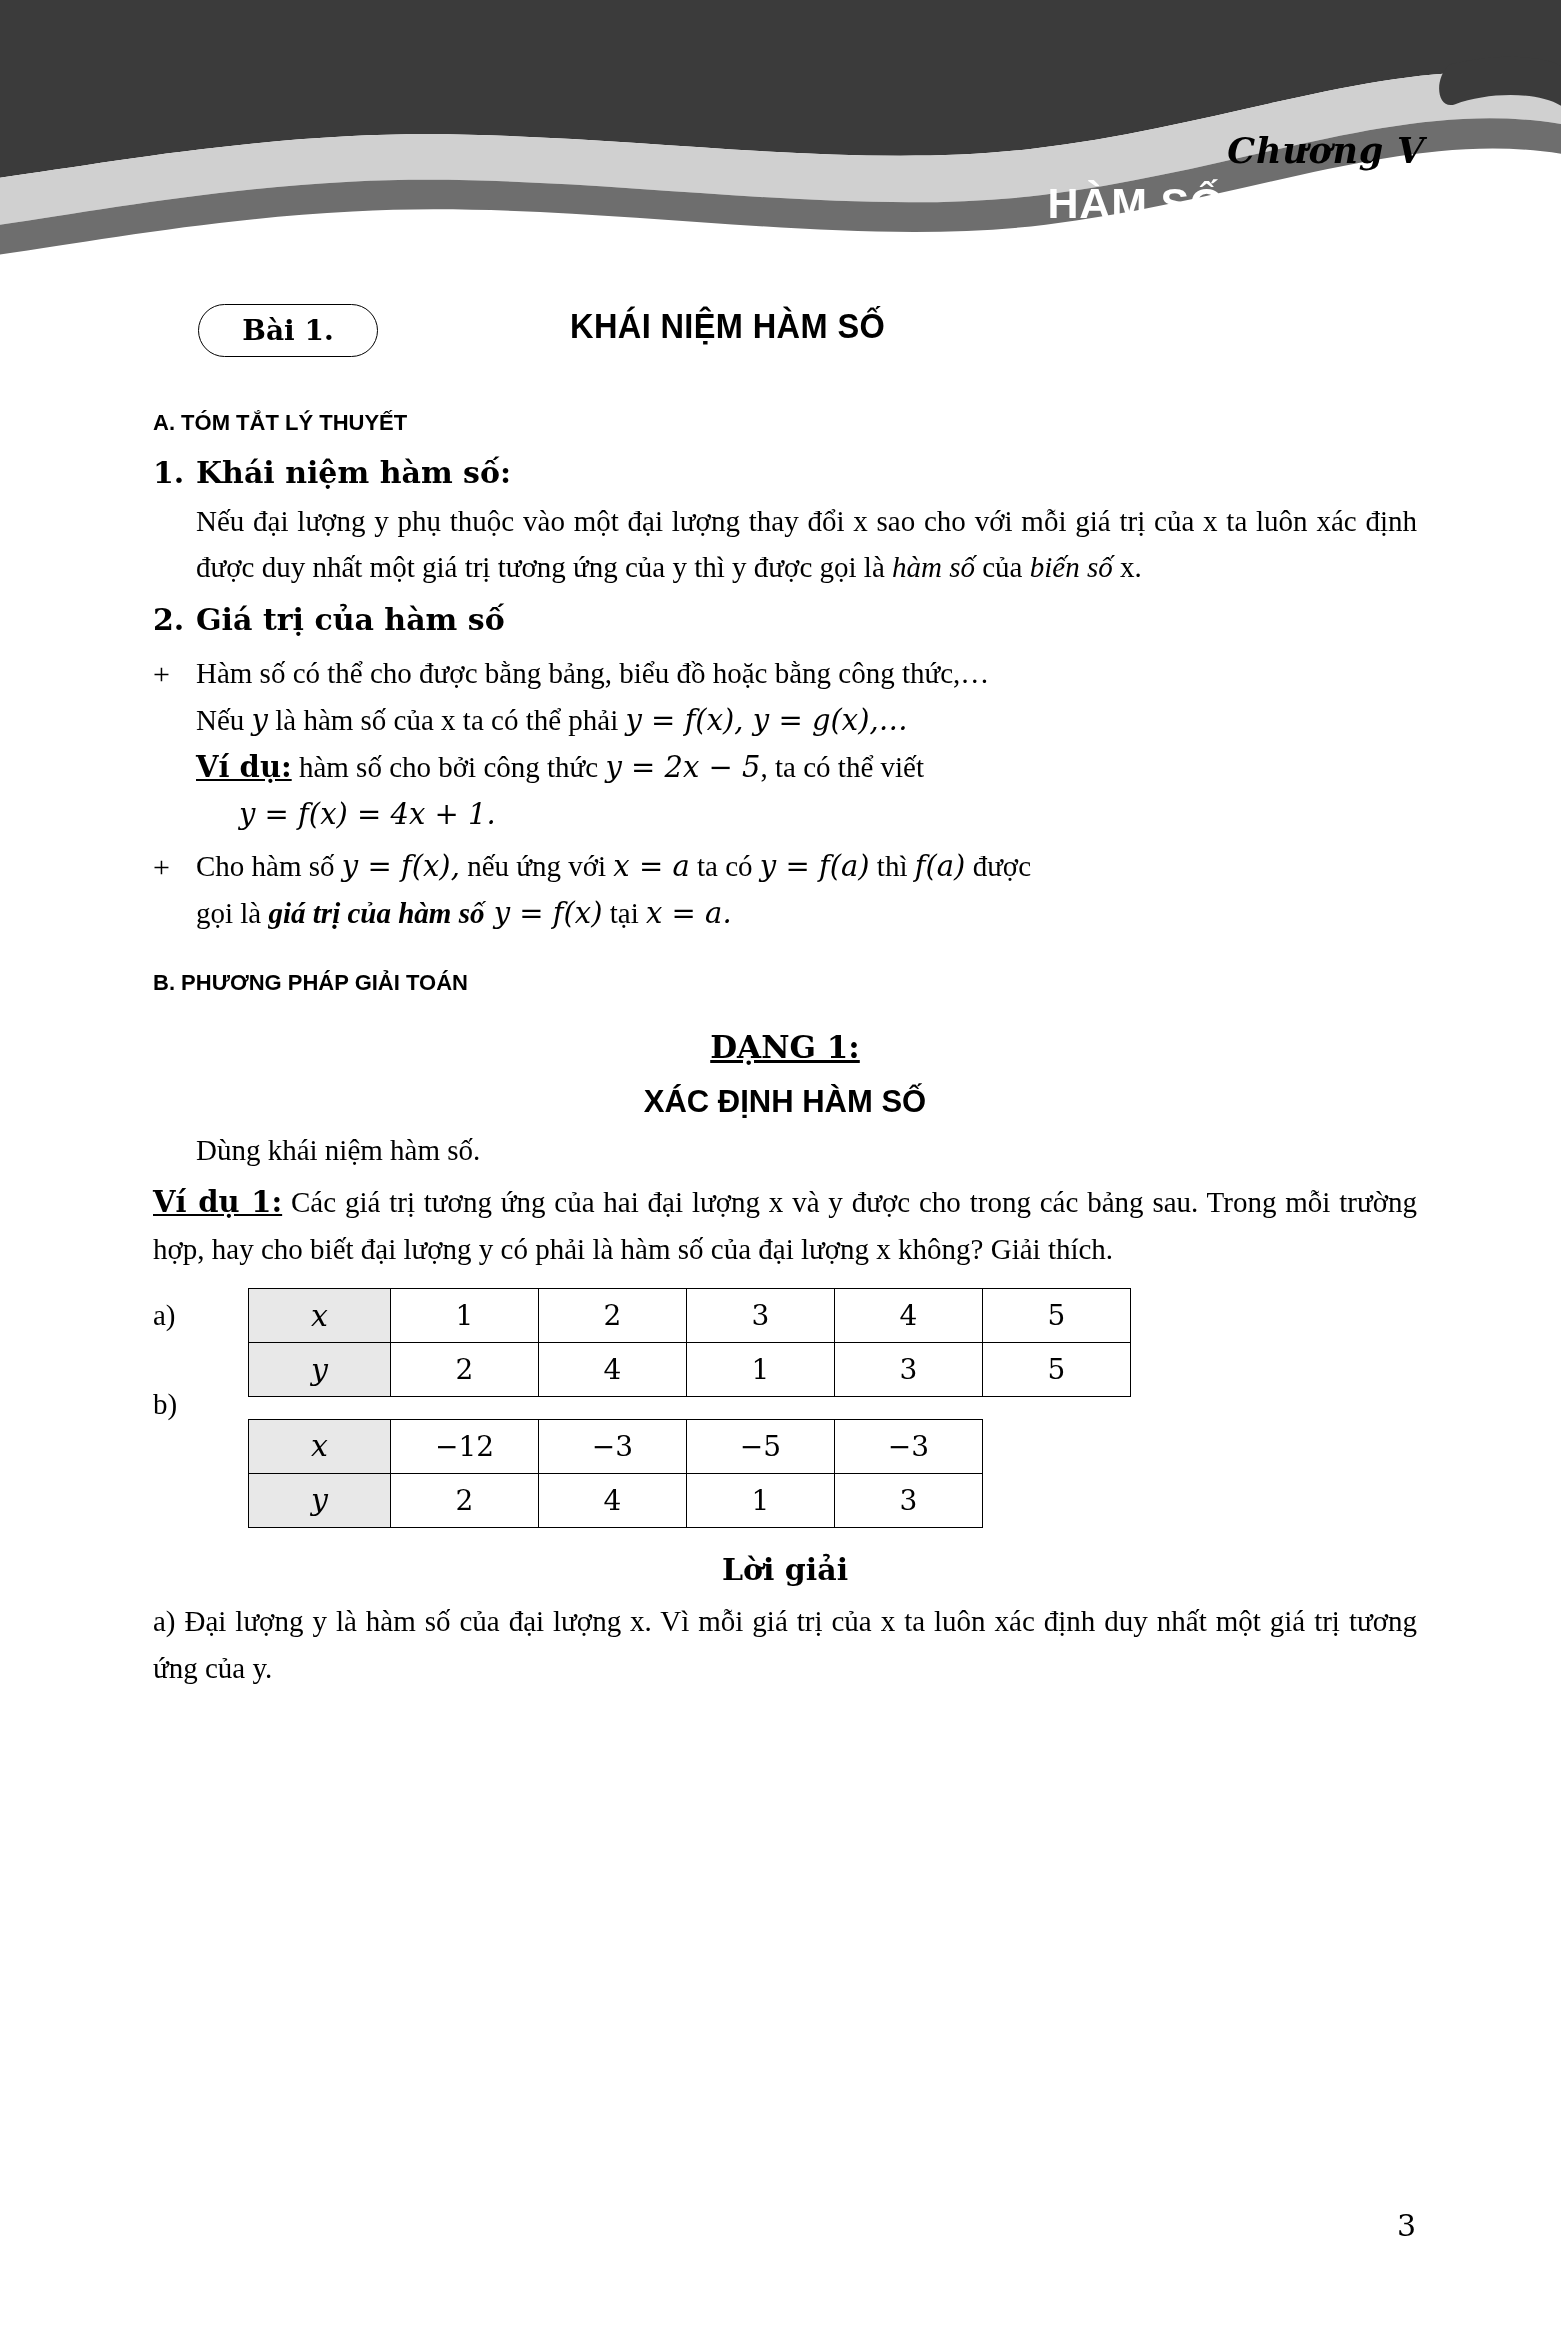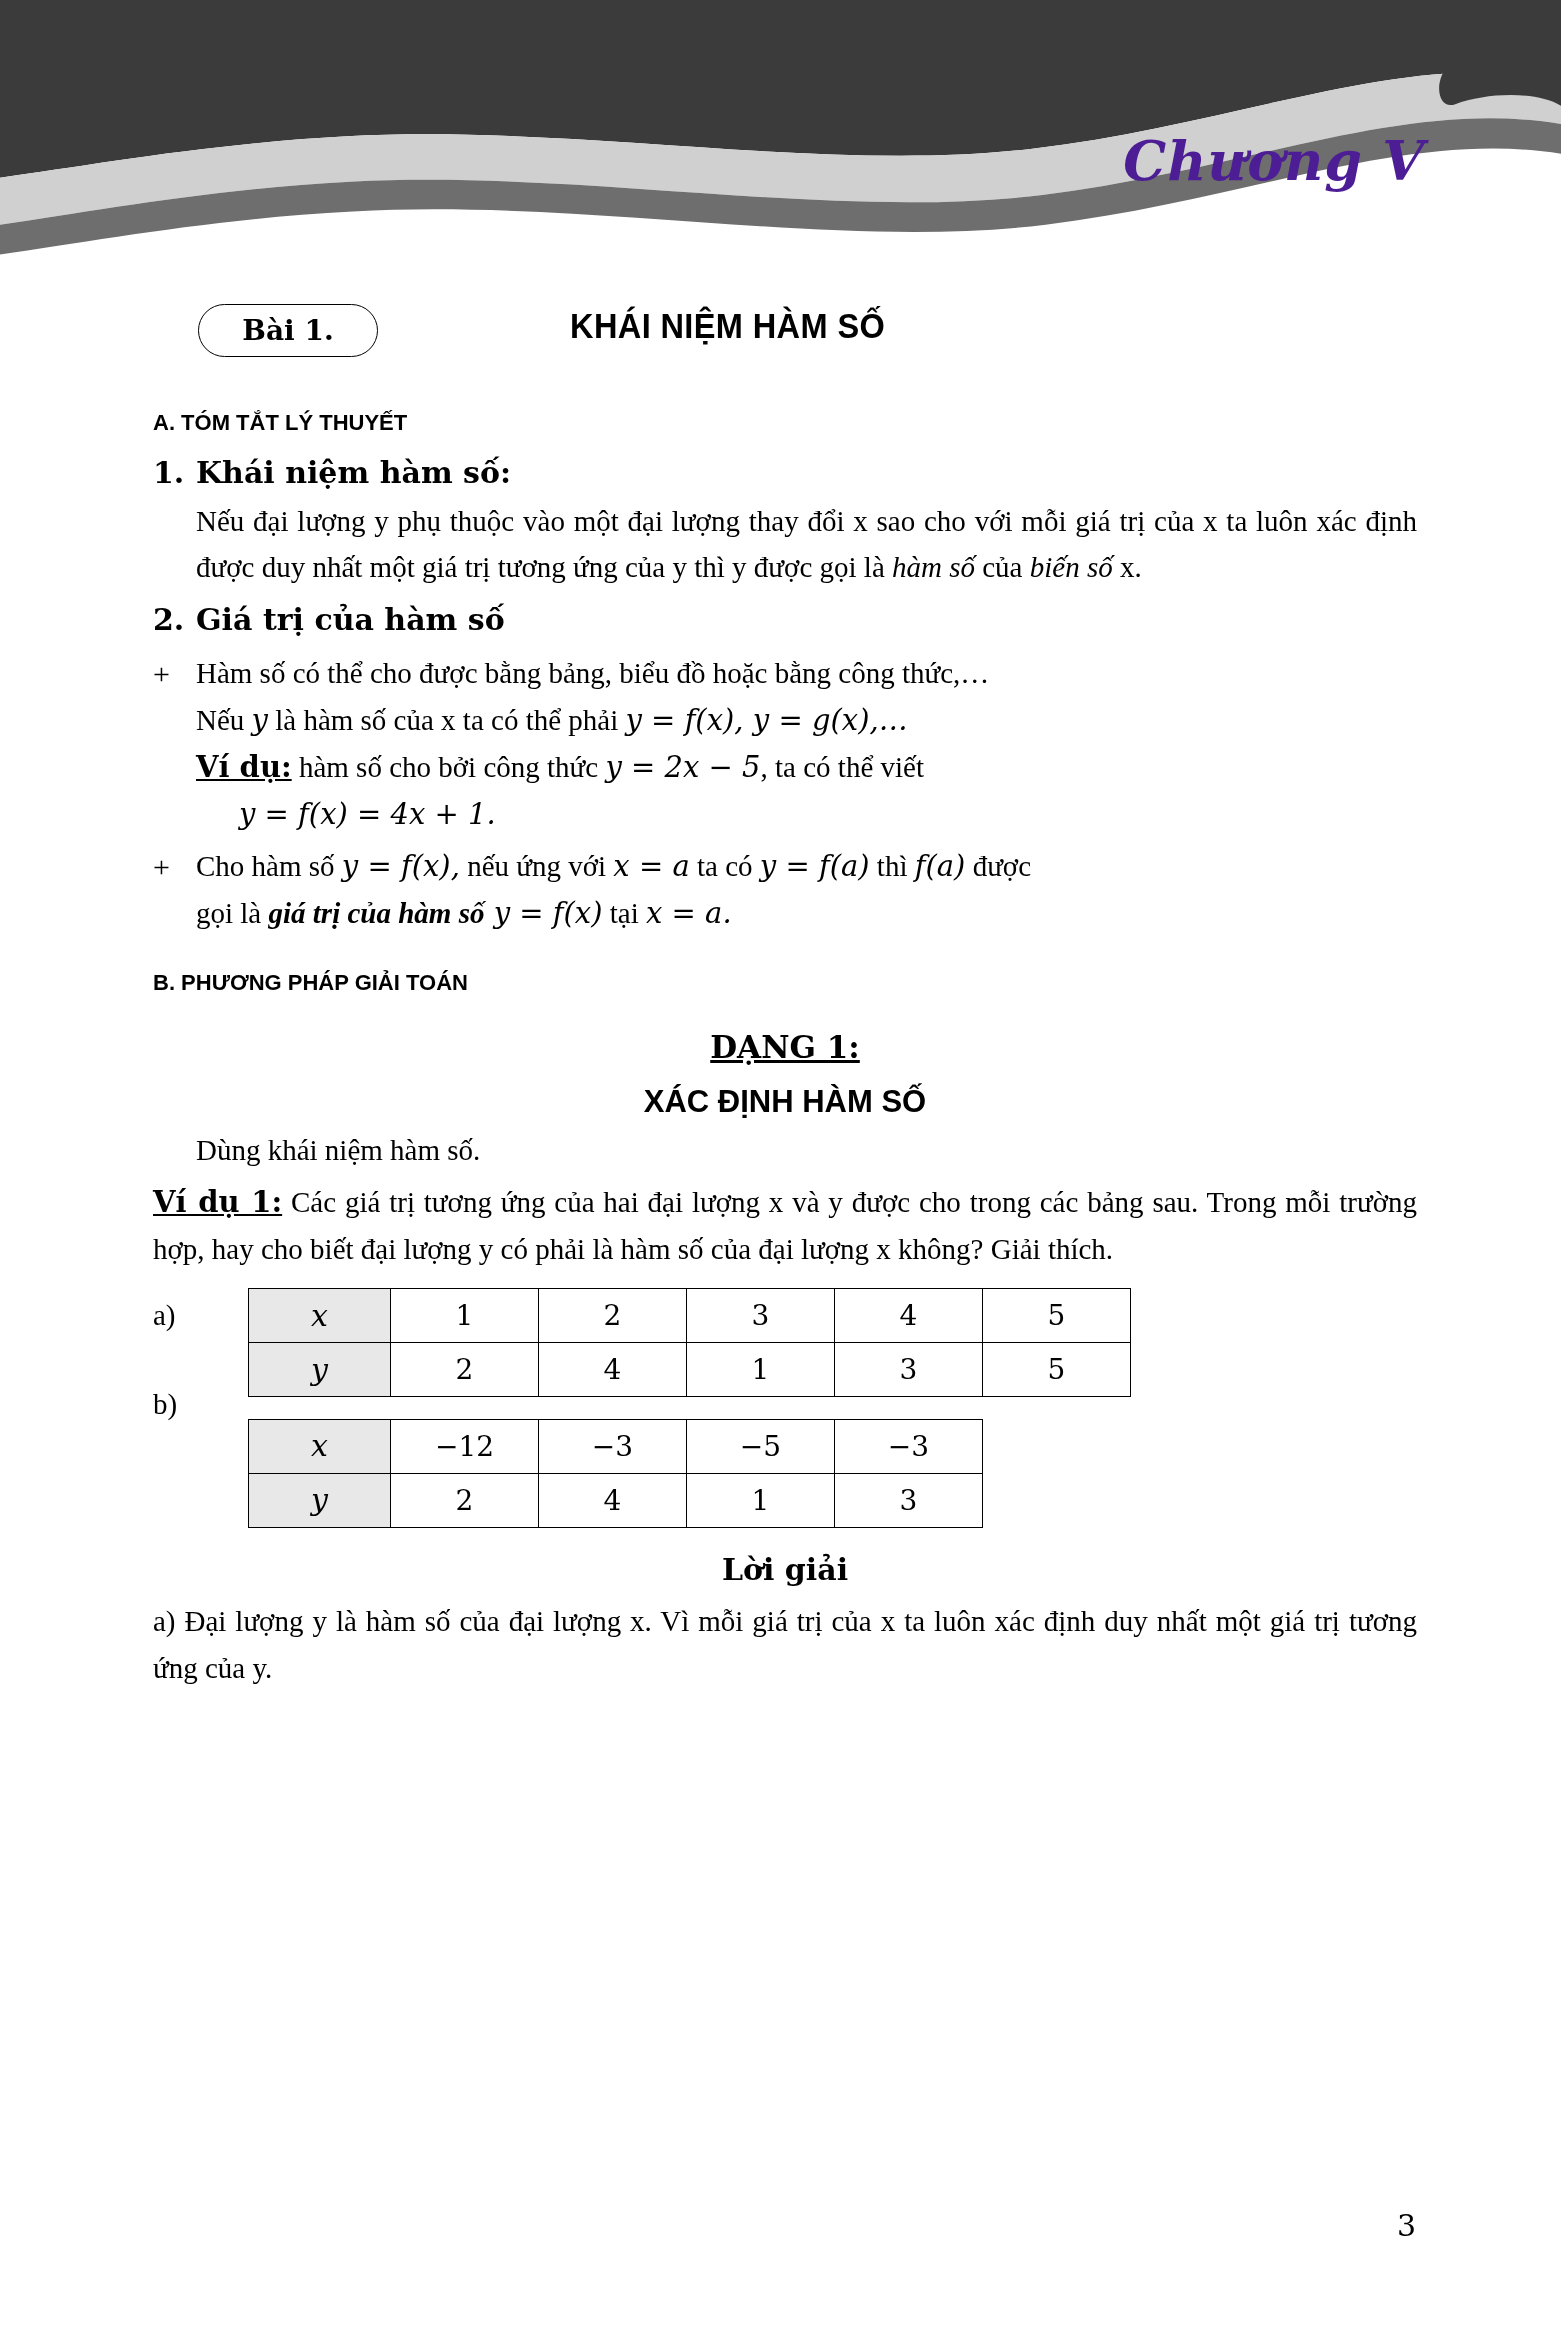--- a/index.html
+++ b/index.html
@@ -35,23 +35,23 @@
   .chapter-block {
     position: absolute;
     right: 136px;
     top: 132px;
     text-align: right;
     z-index: 5;
   }
   .chapter-label {
     font-family: "DejaVu Serif", serif;
     font-style: italic;
-    font-size: 54px;
+    font-size: 35px;
     font-weight: 700;
-    color: #4c1d95;
+    color: #000000;
     letter-spacing: 0.8px;
     line-height: 1.1;
   }
   .chapter-title {
     font-family: "Liberation Sans", sans-serif;
     font-weight: bold;
     font-size: 43px;
     color: #ffffff;
     margin-top: 8.3px;
     letter-spacing: 0.8px;
@@ -242,20 +242,21 @@
     <svg width="1561" height="281" viewBox="0 0 1890 340" xmlns="http://www.w3.org/2000/svg">
       <path d="M0,0 H1890 V95 C1700,60 1500,150 1250,180 C1000,210 700,150 420,165 C250,174 110,200 0,215 Z" fill="#3b3b3b"></path>
       <path d="M0,215 C110,200 250,174 420,165 C700,150 1000,210 1250,180 C1500,150 1700,60 1890,95 V150 C1700,118 1510,205 1262,236 C1010,267 705,205 424,220 C252,229 112,256 0,272 Z" fill="#d0d0d0"></path>
       <path d="M0,272 C112,256 252,229 424,220 C705,205 1010,267 1262,236 C1510,205 1700,118 1890,150 V186 C1700,156 1512,242 1266,272 C1014,303 707,240 427,256 C255,265 114,292 0,308 Z" fill="#6e6e6e"></path>
       <path d="M1755,78 C1830,60 1880,72 1890,80 L1890,128 C1860,110 1800,112 1762,126 C1740,134 1735,96 1755,78 Z" fill="#3b3b3b"></path>
     </svg>
   </div>
 
   <div class="chapter-block">
     <div class="chapter-label">Chương V</div>
+    <div class="chapter-title">HÀM SỐ – ĐỒ THỊ</div>
   </div>
 
   <div class="lesson-row">
     <div class="bai-pill">Bài 1.</div>
     <div class="lesson-title">KHÁI NIỆM HÀM SỐ</div>
   </div>
 
   <div class="content">
 
     <div class="sec-head">A. TÓM TẮT LÝ THUYẾT</div>

